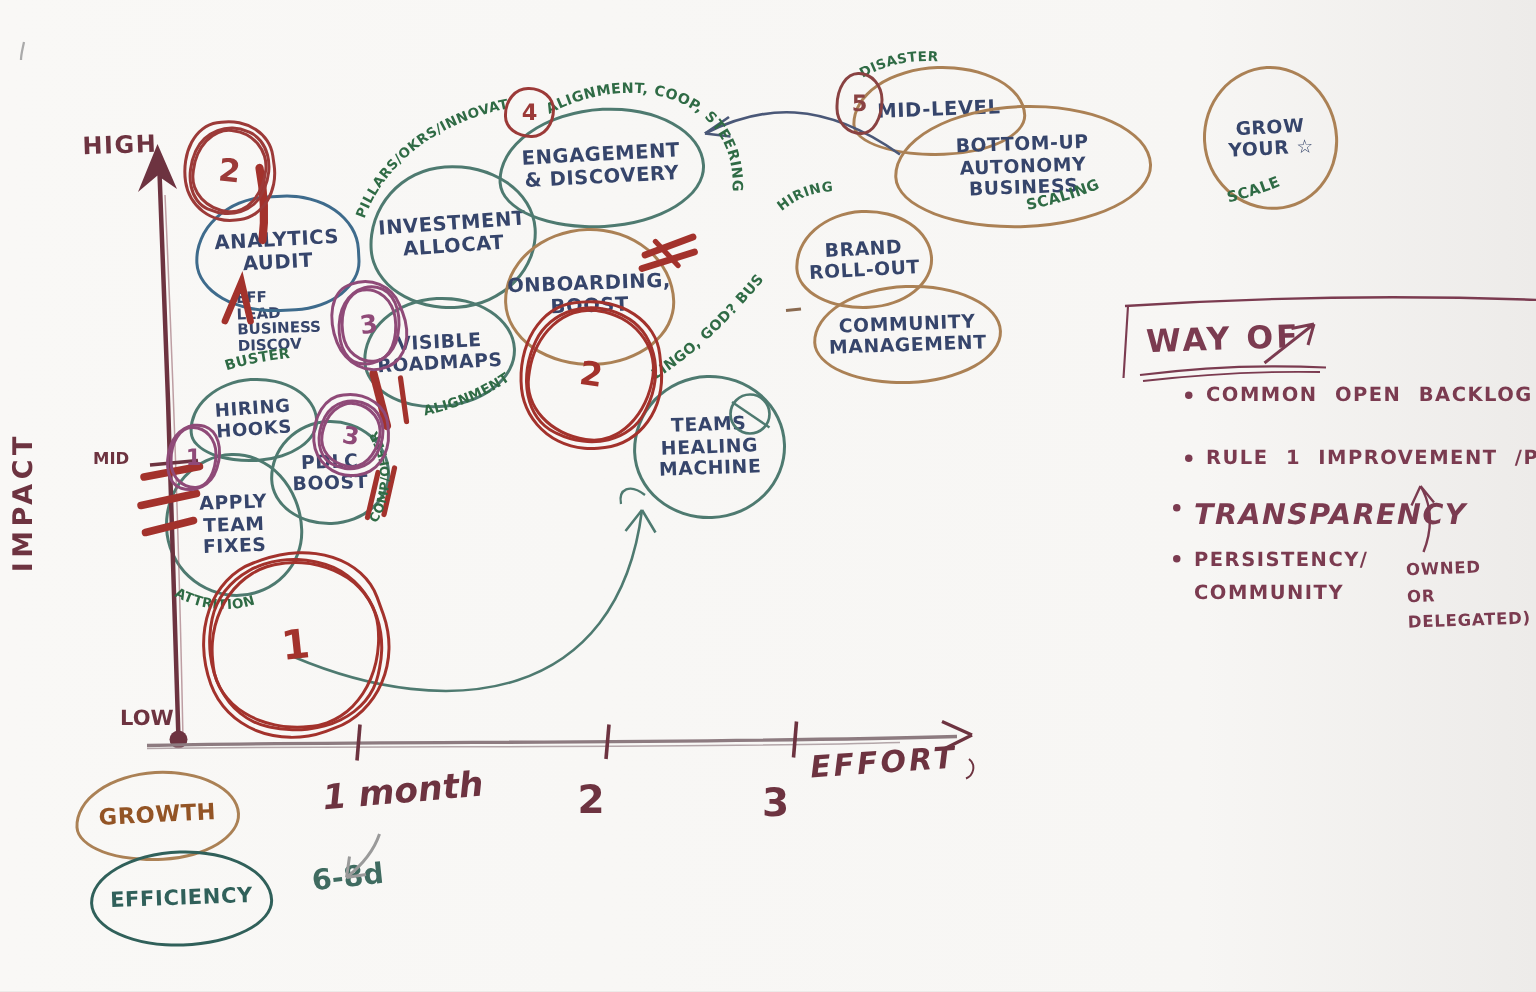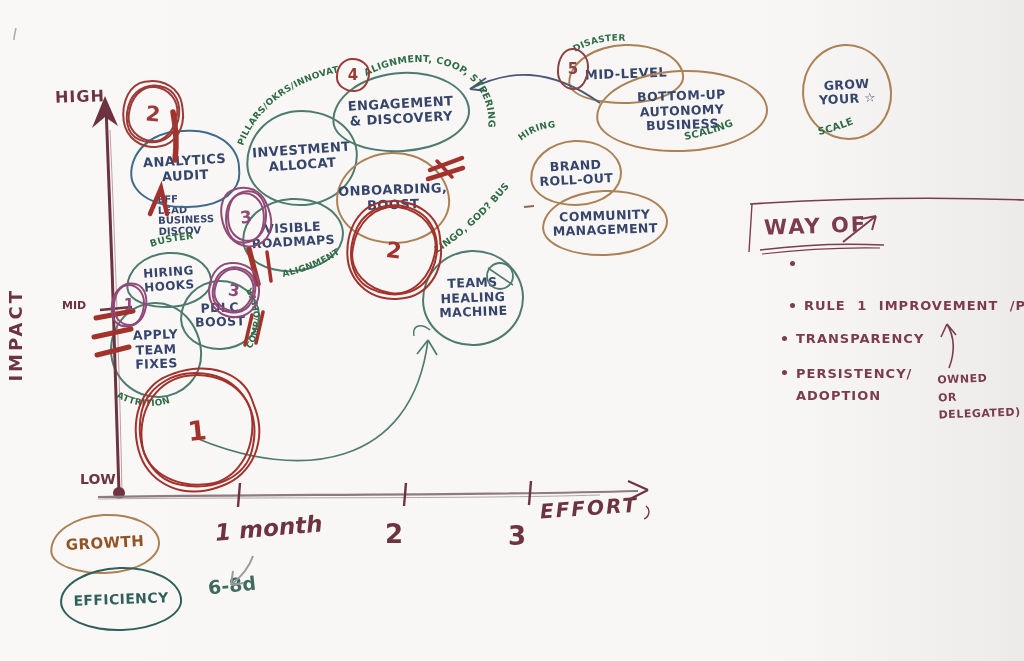--- a/index.html
+++ b/index.html
@@ -133,33 +133,34 @@
   <div class="badge multi" style="left:140px;top:374px;width:110px;height:108px;color:#a3322c;transform:rotate(-6deg);">
     <span class="d" style="font-size:27px;">1</span>
   </div>
   <div class="badge multi" style="left:352px;top:206px;width:80px;height:84px;color:#a3322c;transform:rotate(8deg);">
     <span class="d" style="font-size:22px;">2</span>
   </div>
 
   <div class="htxt" style="left:764px;top:215px;font-size:21px;color:#7b3b50;letter-spacing:2px;transform:rotate(-2deg);">WAY OF</div>
   <div class="brow" style="left:790px;top:254px;width:250px;font-size:13px;">
     <span class="bdot"></span>
+    <span>COMMON OPEN BACKLOG</span>
   </div>
   <div class="brow" style="left:790px;top:296px;width:250px;font-size:13px;">
     <span class="bdot"></span>
     <span>RULE 1 IMPROVEMENT /PP</span>
   </div>
-  <div class="brow" style="left:782px;top:329px;font-size:13px;">
+  <div class="brow" style="left:782px;top:329px;font-size:19px;font-style:italic;">
     <span class="bdot"></span>
     <span>TRANSPARENCY</span>
   </div>
   <div class="brow" style="left:782px;top:363px;font-size:13px;line-height:1.7;">
     <span class="bdot"></span>
     <span>PERSISTENCY/
-ADOPTION</span>
+COMMUNITY</span>
   </div>
   <div class="htxt" style="left:938px;top:370px;font-size:11px;color:#7b3b50;letter-spacing:.5px;line-height:1.6;transform:rotate(-2deg);">OWNED
 OR
 DELEGATED)</div>
 
   <svg width="1024" height="661" viewBox="0 0 1024 661">
     <defs>
       <path id="gp_pillars" d="M243,146 C255,112 288,82 340,72"></path>
       <path id="gp_acs" d="M366,76 C402,57 442,57 468,77 C484,90 492,112 487,138"></path>
       <path id="gp_lingo" d="M437,253 C465,235 488,212 508,188"></path>

